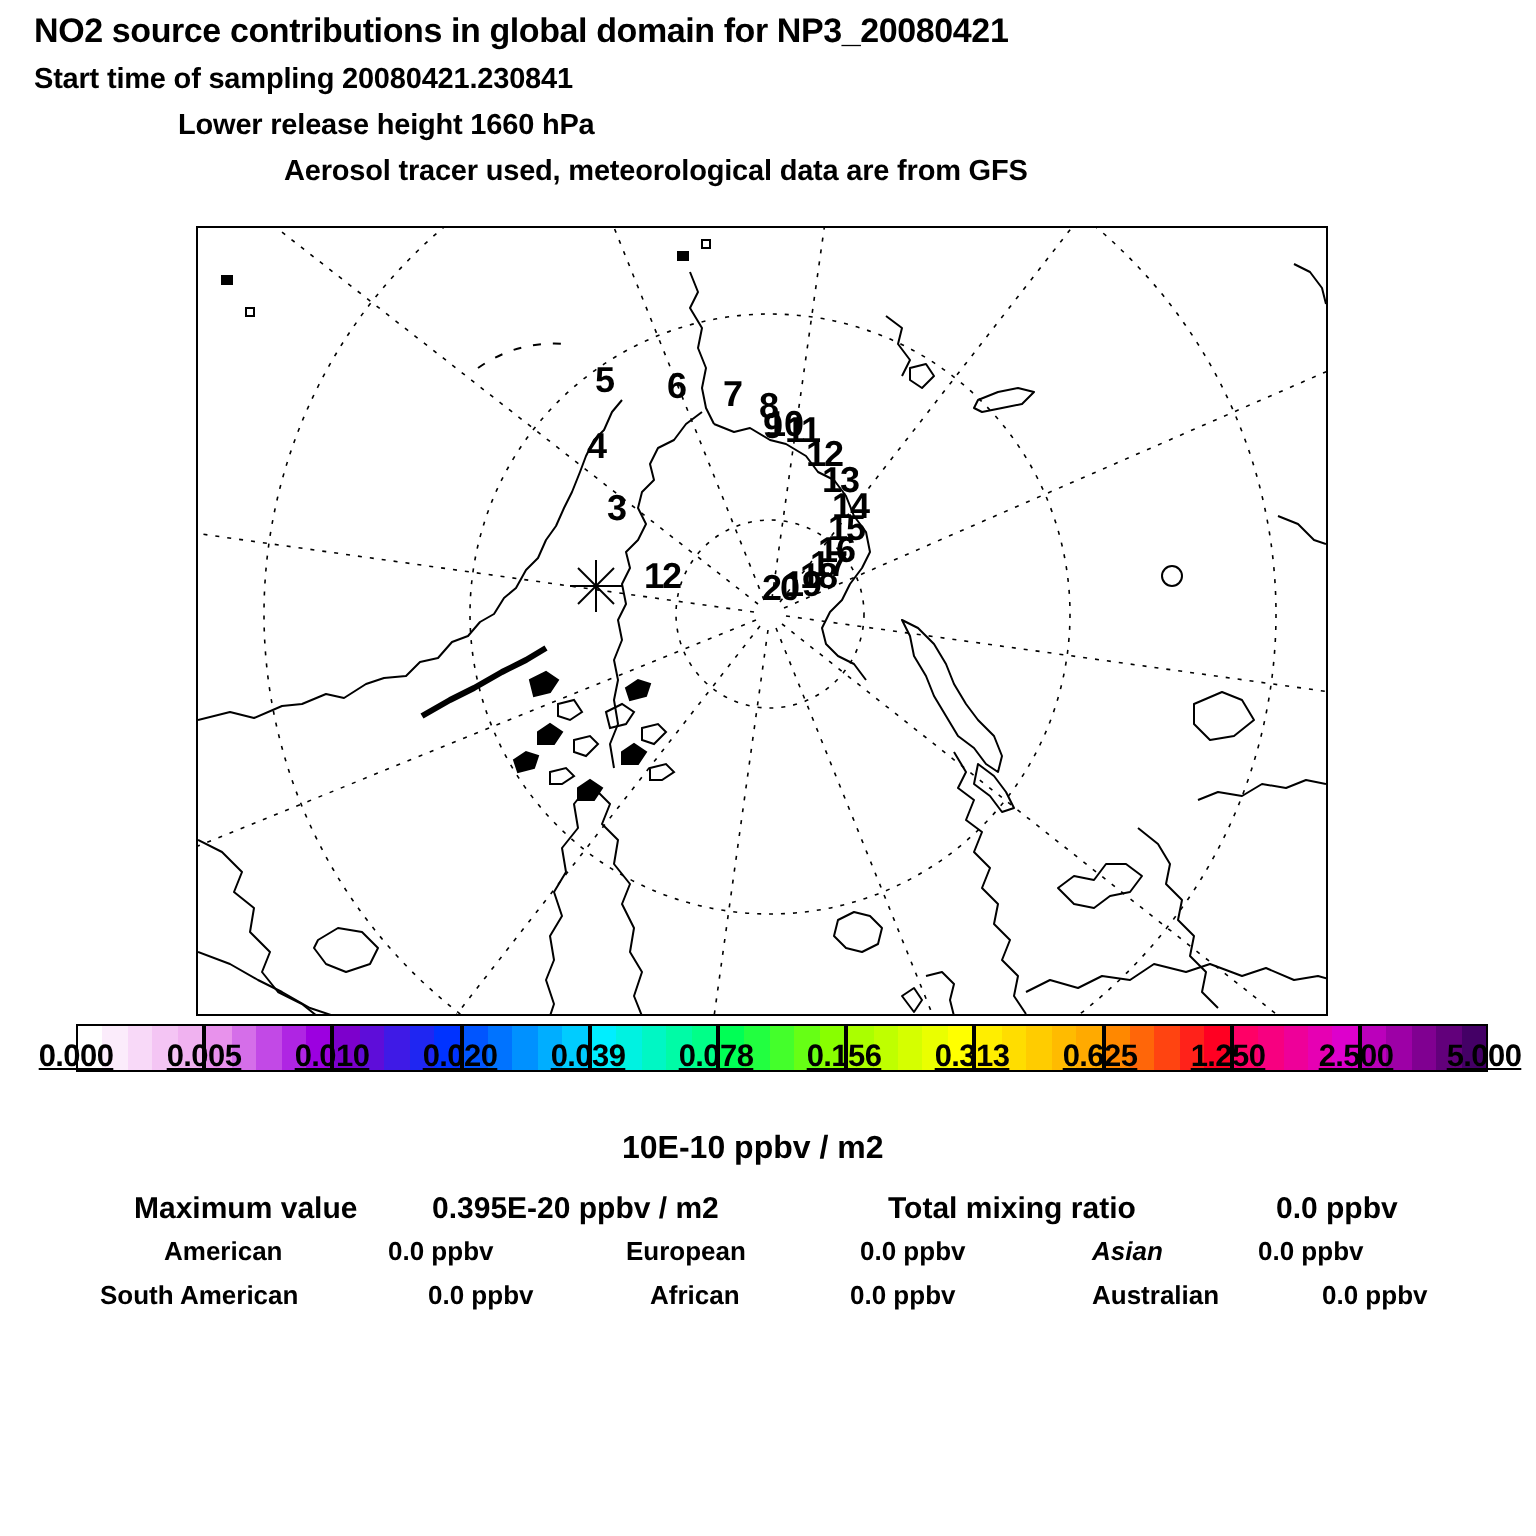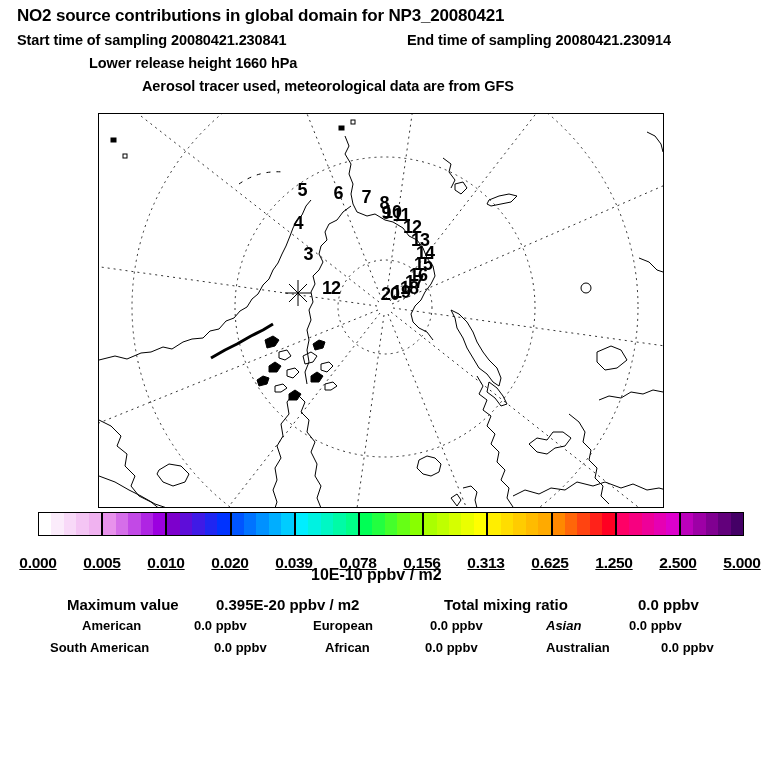--- a/index.html
+++ b/index.html
@@ -9,34 +9,33 @@
   .title{font-size:17px;letter-spacing:-0.2px;}
   .h2{font-size:14.5px;letter-spacing:-0.1px;}
   .map{position:absolute;left:98px;top:113px;width:564px;height:393px;border:1px solid #000;background:#fff;}
   .map svg{position:absolute;left:0;top:0;}
   .marker{position:absolute;transform:translate(-50%,-50%);font-size:18px;font-weight:bold;line-height:1;
           letter-spacing:-1px;}
   .cbar{position:absolute;left:38px;top:512px;width:704px;height:22px;border:1.5px solid #000;display:flex;}
   .cseg{height:100%;display:flex;box-sizing:border-box;border-right:2px solid #000;flex:1;}
   .cseg:last-child{border-right:none;}
   .ccell{flex:1;height:100%;}
-  .clab{position:absolute;top:554px;transform:translateX(-50%);font-size:15.5px;letter-spacing:-0.3px;text-decoration:underline;}
+  .clab{position:absolute;top:520px;transform:translateX(-50%);font-size:15.5px;letter-spacing:-0.3px;text-decoration:underline;}
   .unit{font-size:16px;}
   .maxline{font-size:15px;}
   .srow{font-size:13px;}
   .statcell{position:absolute;white-space:nowrap;}
 </style>
 </head>
 <body>
 
 <div class="page">
 
   <div class="abs title" style="left:17px;top:6px">NO2 source contributions in global domain for NP3_20080421</div>
   <div class="abs h2" style="left:17px;top:32px">Start time of sampling 20080421.230841</div>
-  <div class="abs h2" style="left:407px;top:32px">End time of sampling 20080421.230914</div>
   <div class="abs h2" style="left:89px;top:55px">Lower release height 1660 hPa</div>
   <div class="abs h2" style="left:142px;top:78px">Aerosol tracer used, meteorological data are from GFS</div>
 
   <div class="map">
     <svg width="564" height="393" viewBox="0 0 564 393">
 
       <g stroke="#000" fill="none" stroke-width="0.8" stroke-dasharray="2,4">
         <circle cx="286" cy="193" r="47"></circle>
         <circle cx="286" cy="193" r="150"></circle>
         <circle cx="286" cy="193" r="253"></circle>

